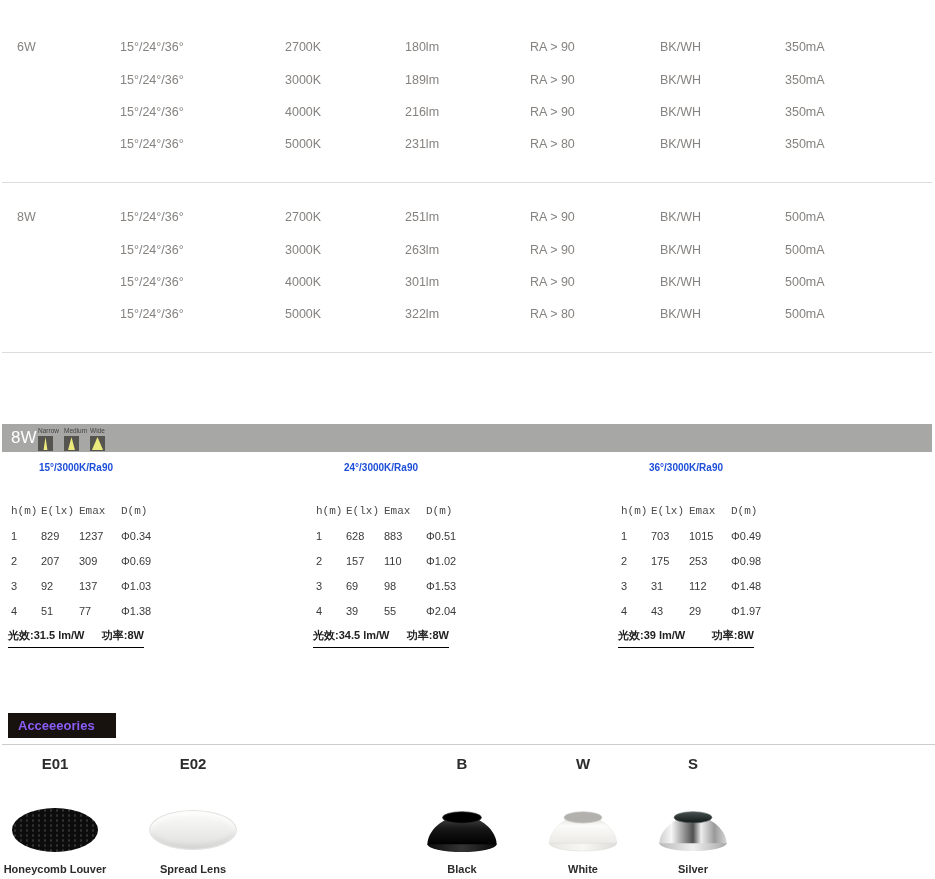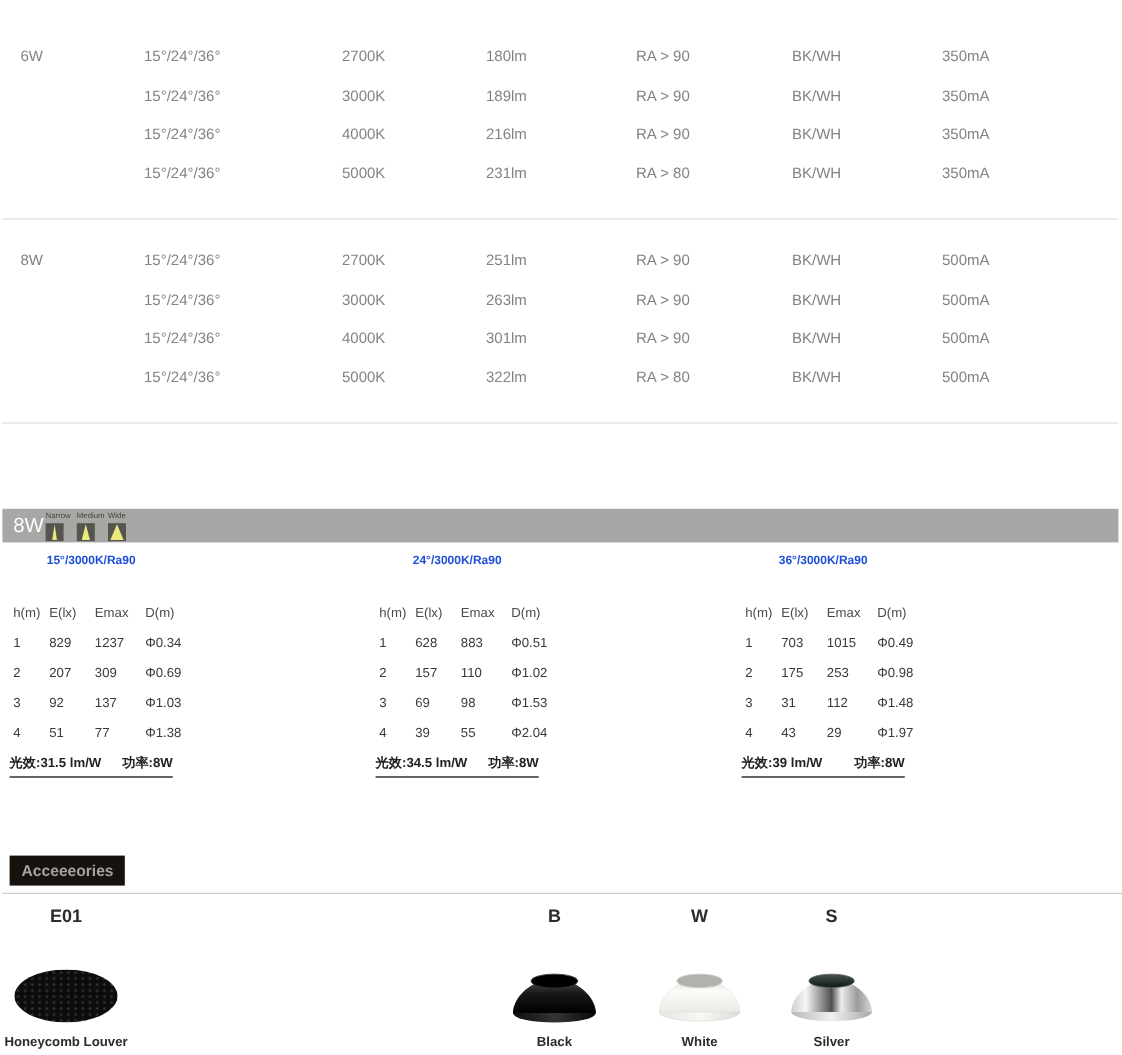--- a/index.html
+++ b/index.html
@@ -44,30 +44,30 @@
 
   
   .pt { position:absolute; top:462px; width:136px; }
   #pt-0 { left:8px; } #pt-1 { left:313px; } #pt-2 { left:618px; }
   .pt-title { text-align:center; font-size:10px; font-weight:bold; color:#1d4ed8; height:20px; white-space:nowrap; }
   .pt-body { margin-top:16px; }
   .pt-row {
     display:grid; grid-template-columns:30px 38px 42px 1fr; align-items:center;
     height:25px; padding-left:3px; font-size:11px; color:#3a3a3a;
   }
-  .pt-head span { color:#4a4a4a; }
+  .pt-head span { color:#4a4a4a;font-family:Liberation Mono, monospace; }
   .pt-foot {
     display:flex; justify-content:space-between; align-items:center; height:25px;
     font-size:11px; font-weight:bold; color:#222; border-bottom:1px solid #000000; white-space:nowrap;
   }
 
   
   .acc-box {
-    position:absolute; top:713px; left:8px; width:96px; height:25px; background:#17120e;
-    color:#a3a3a3; font-size:13px; font-weight:bold; line-height:25px; padding-left:10px;
+    position:absolute; top:713px; left:8px; width:108px; height:25px; background:#17120e;
+    color:#8b5cf6; font-size:13px; font-weight:bold; line-height:25px; padding-left:10px;
   }
   .acc-line { position:absolute; top:744px; left:2px; right:0; border-top:1px solid #cccccc; }
   .acc-item { position:absolute; top:755px; width:140px; text-align:center; }
   #acc-0 { left:-15px; } #acc-1 { left:123px; } #acc-2 { left:258px; }
   #acc-3 { left:392px; } #acc-4 { left:513px; } #acc-5 { left:623px; }
   .acc-code { font-size:15px; font-weight:600; color:#2c2c2c; height:22px; }
   .acc-img { height:50px; margin-top:28px; display:flex; align-items:center; justify-content:center; }
   .acc-caption { margin-top:8px; font-size:11px; font-weight:600; color:#2c2c2c; }
 
   .img-honeycomb {
@@ -324,20 +324,27 @@
   <div class="acc-line"></div>
 
   <div class="acc-item" id="acc-0">
     <div class="acc-code">E01</div>
     <div class="acc-img">
       <div class="img-honeycomb"></div>
     </div>
     <div class="acc-caption">Honeycomb Louver</div>
   </div>
 
+  <div class="acc-item" id="acc-1">
+    <div class="acc-code">E02</div>
+    <div class="acc-img">
+      <div class="img-spread"></div>
+    </div>
+    <div class="acc-caption">Spread Lens</div>
+  </div>
 
 
   <div class="acc-item" id="acc-3">
     <div class="acc-code">B</div>
     <div class="acc-img">
       <svg width="72" height="45" viewBox="0 0 100 62">
         <defs>
           <linearGradient id="bBody" x1="0" y1="0" x2="0" y2="1">
             <stop offset="0" stop-color="#4a4a4a"></stop>
               <stop offset="0.45" stop-color="#161616"></stop>

